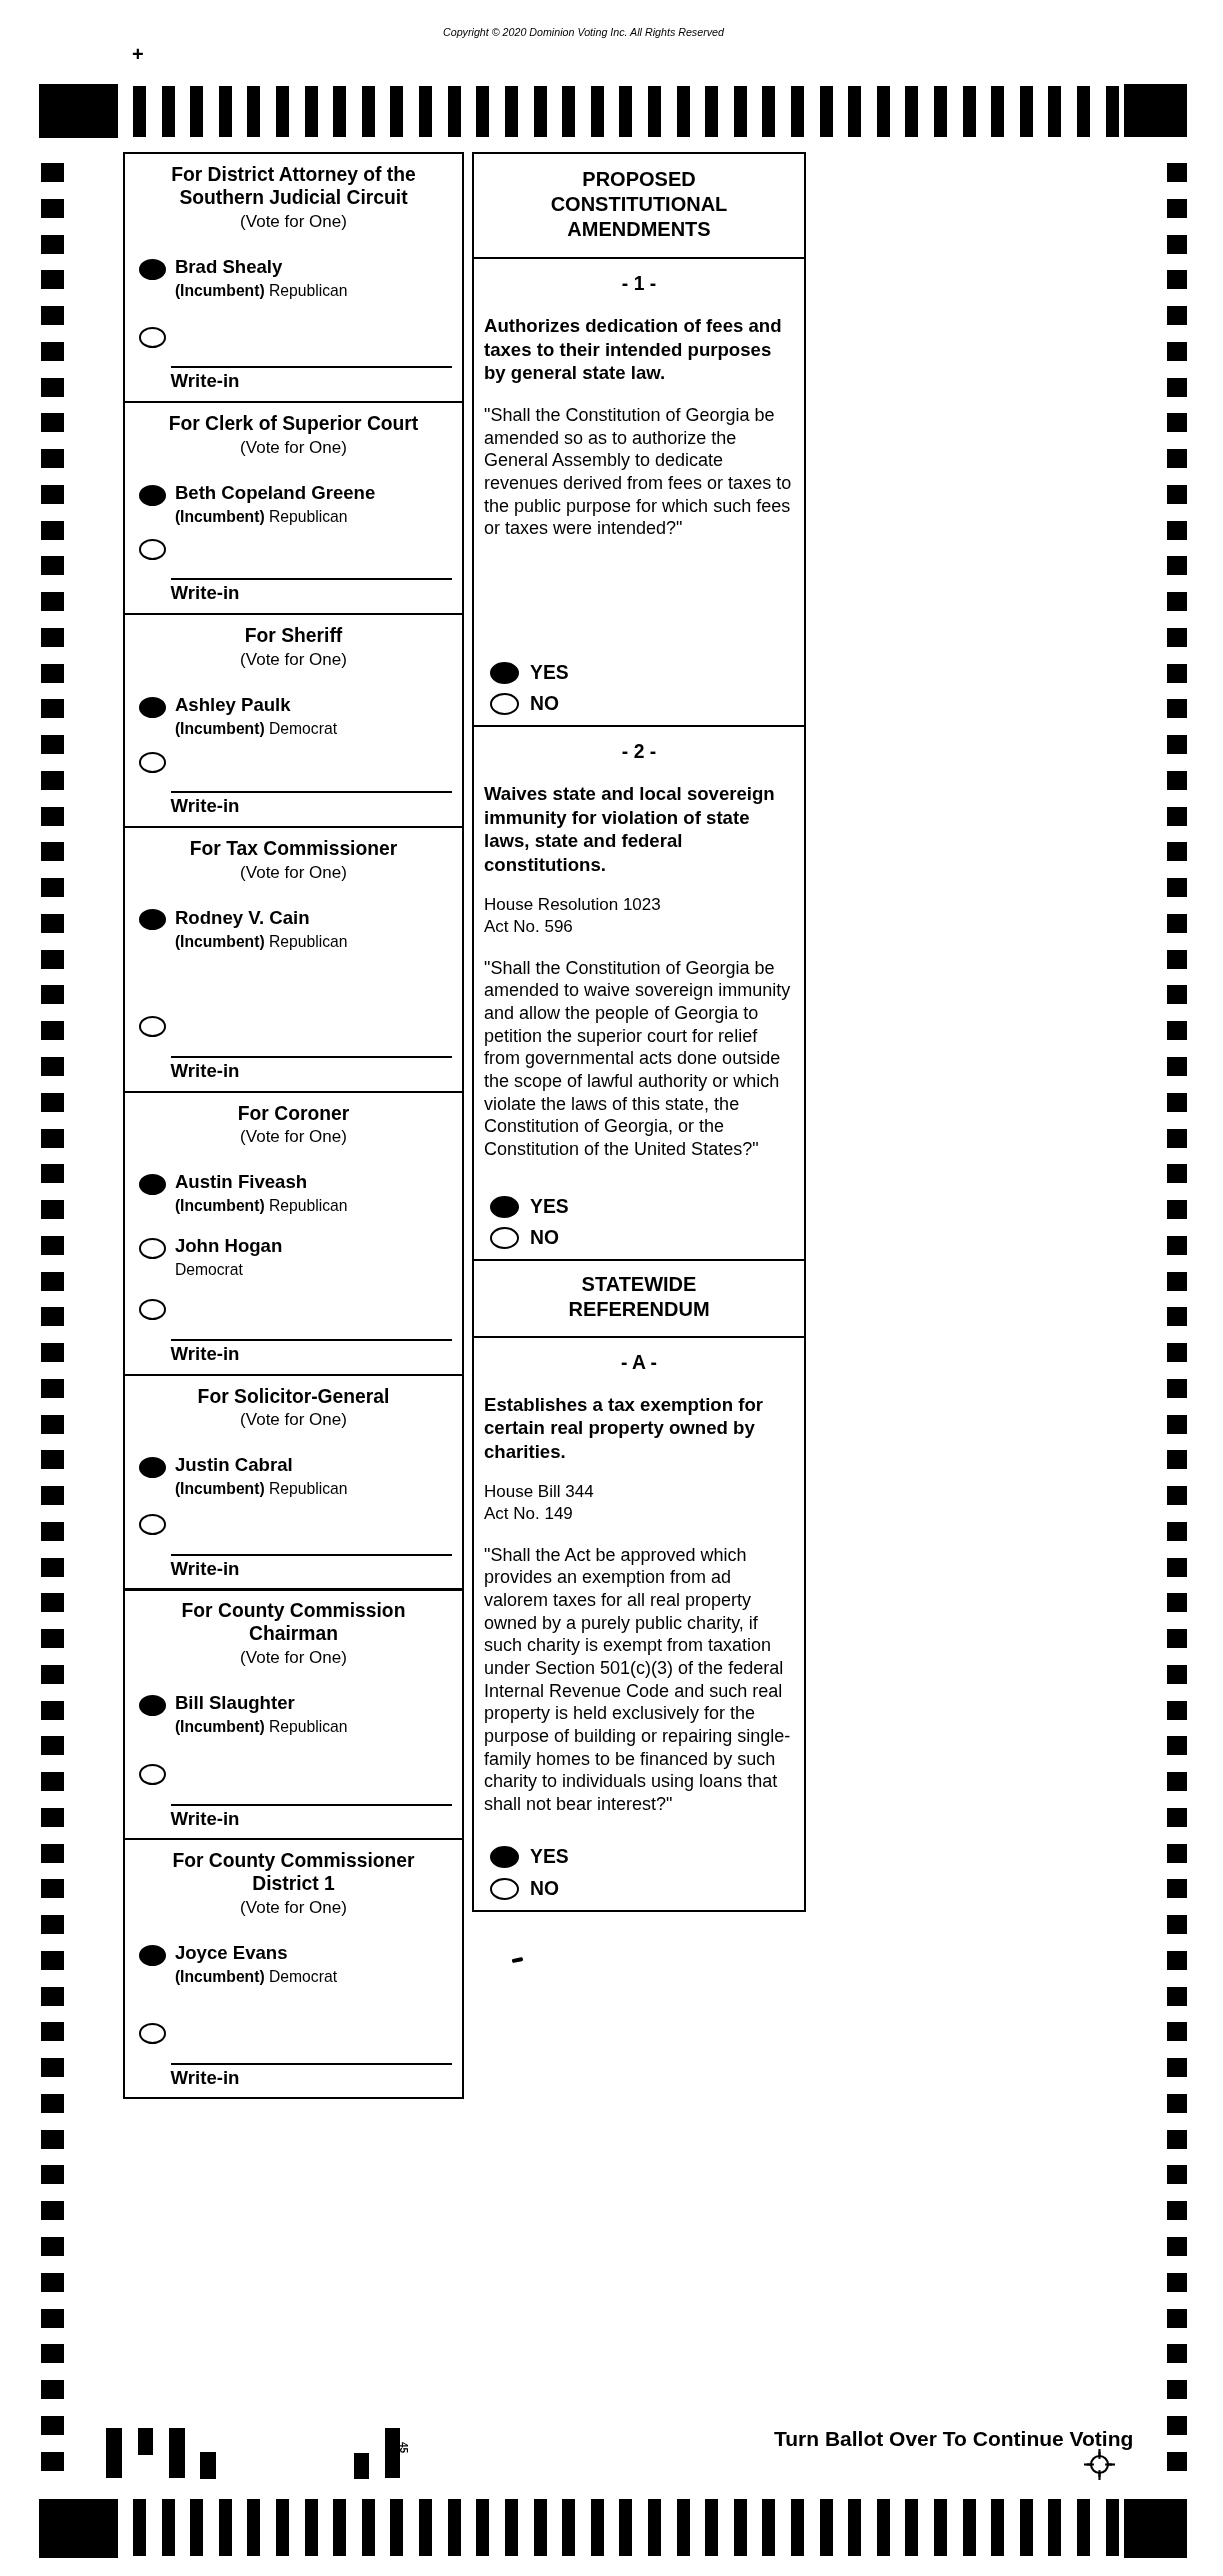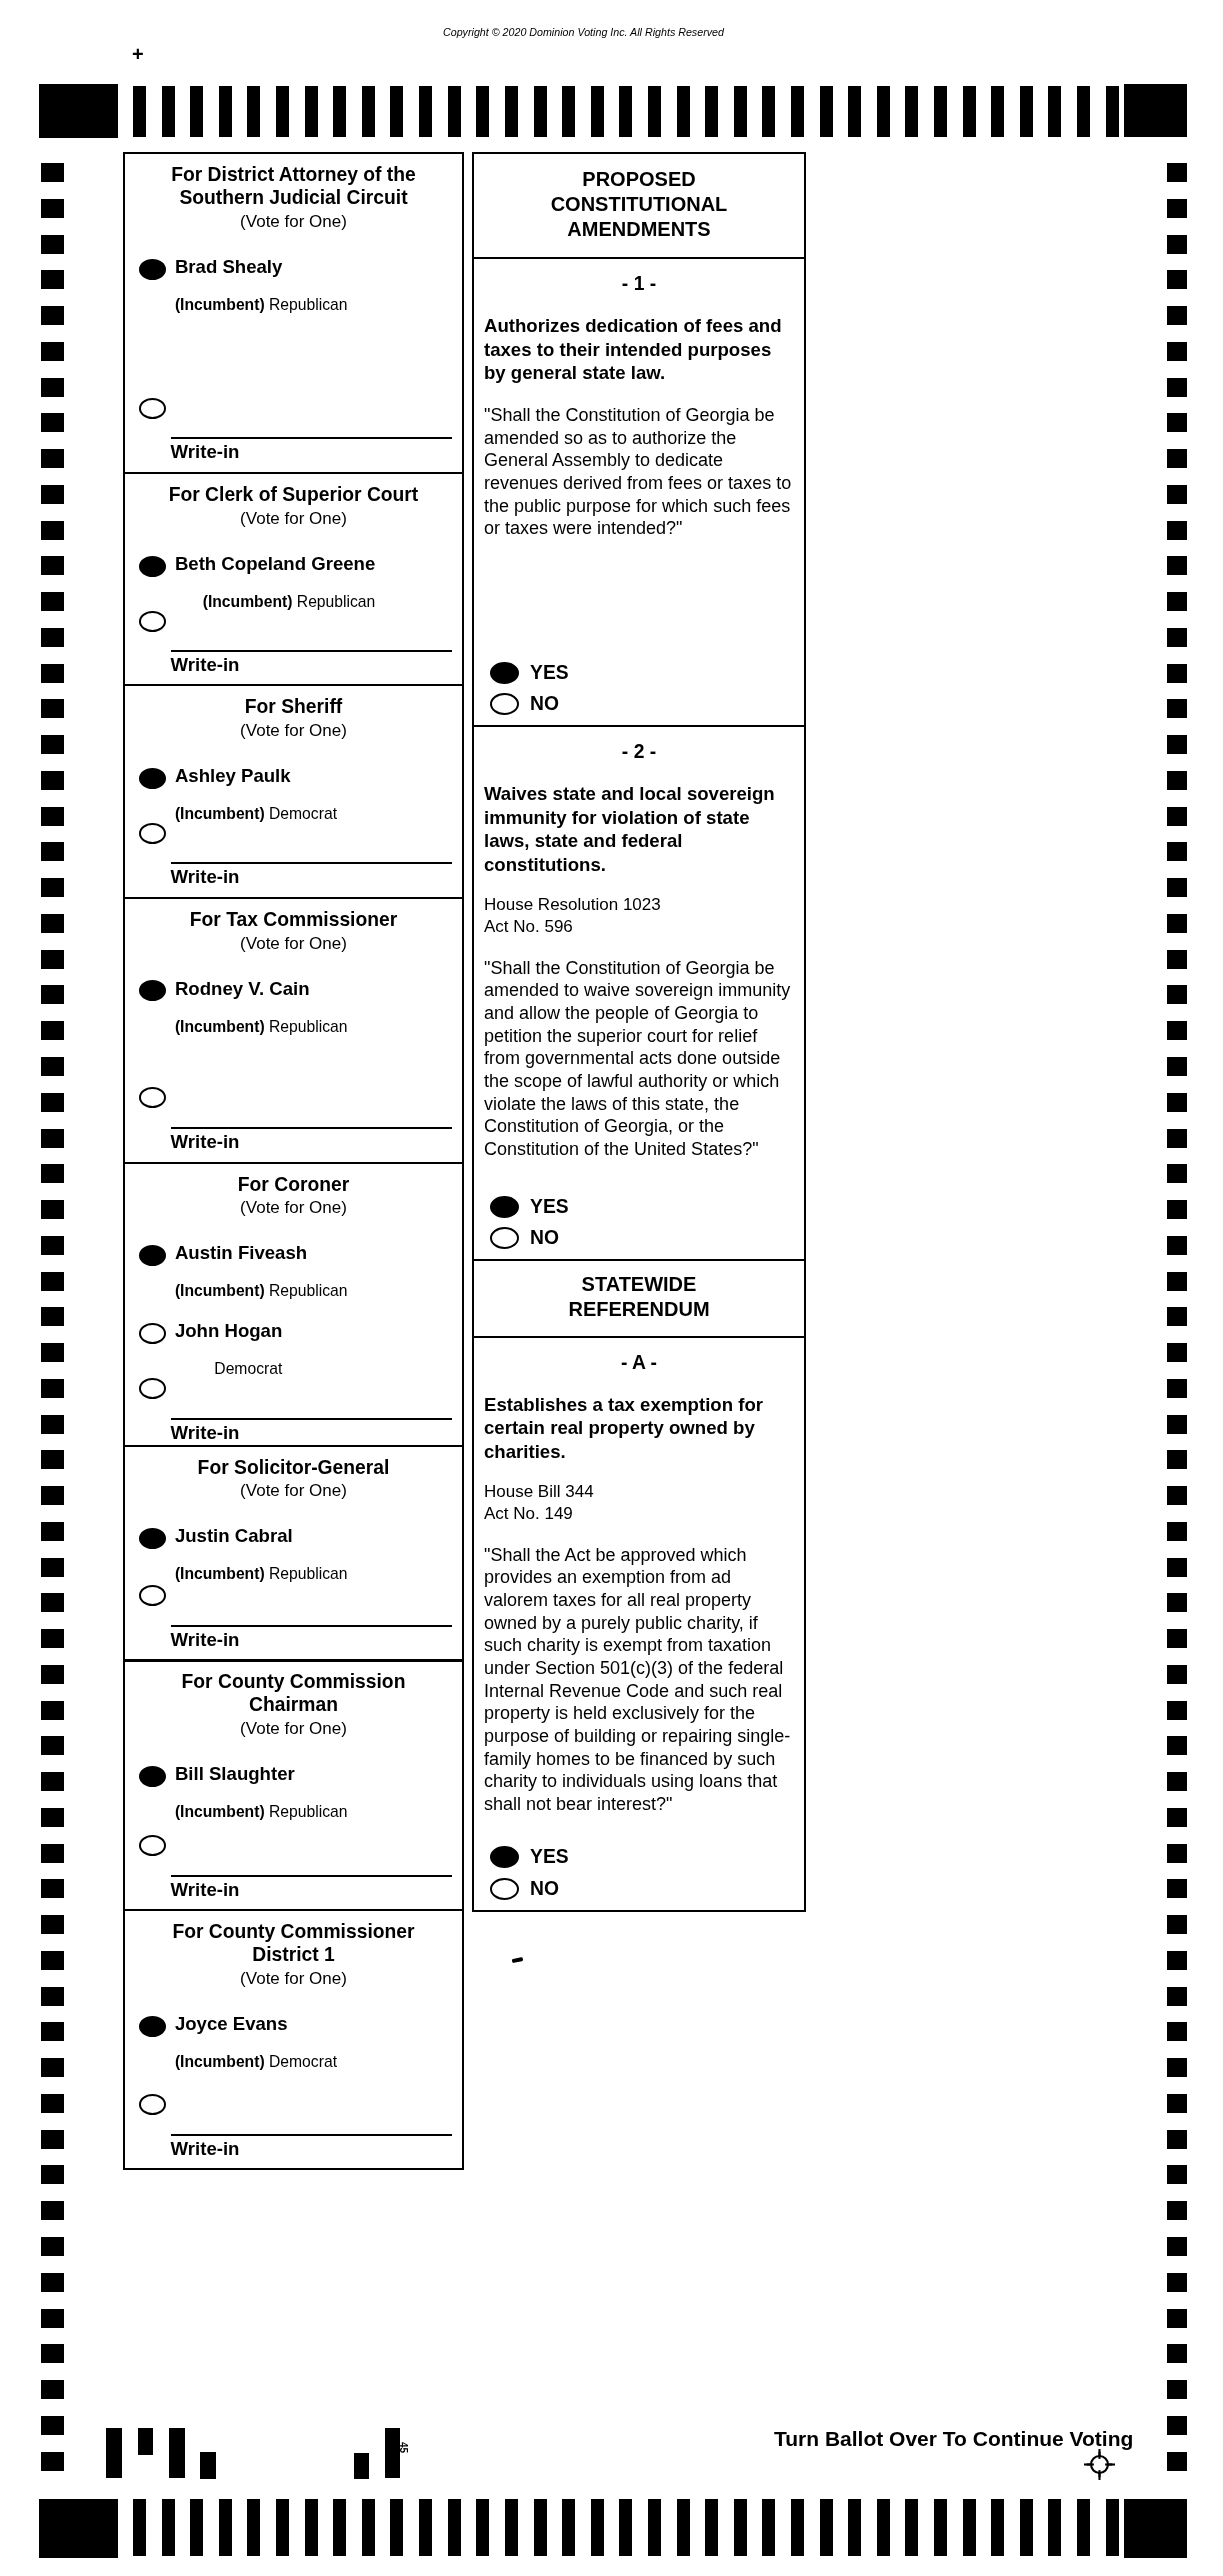--- a/index.html
+++ b/index.html
@@ -10,31 +10,31 @@
   .copyright{position:absolute;top:26px;left:443px;font-size:10.7px;letter-spacing:0px;font-style:italic;}
   .plus-top{position:absolute;top:43px;left:132px;font-size:20px;font-weight:bold;}
 
   
   .lcol{position:absolute;left:123px;top:152px;width:341px;}
   .rcol{position:absolute;left:472px;top:152px;width:334px;}
 
   .contest{border:2.1px solid #000;margin-top:-2.1px;box-sizing:border-box;
            display:flex;flex-direction:column;padding:10px 8.6px 5.7px 8.6px;}
   .contest:first-child{margin-top:0;}
-  .c1{height:322px}.c2{height:214px}.c3{height:215px}.c4{height:267px}
+  .c1{height:251px}.c2{height:214px}.c3{height:215px}.c4{height:267px}
   .c5{height:285px}.c6{height:217px}.c7{height:252px}.c8{height:261px}
   .contest-title{text-align:center;font-weight:bold;font-size:19.3px;line-height:1.18;white-space:pre-line;}
   .vote-for{text-align:center;font-size:17px;margin-top:2.1px;}
   .cand{display:flex;margin-top:24px;}
   .cand + .cand{margin-top:20px;}
   .oval{width:27px;height:21px;border:2.1px solid #000;border-radius:50%;flex:none;box-sizing:border-box;}
   .oval.filled{background:#000;}
   .cand .oval{margin:2.9px 8.6px 0 5.7px;}
   .cand-name{font-weight:bold;font-size:18.6px;}
-  .cand-party{font-size:15.7px;margin-top:18px;text-align:right;}
+  .cand-party{font-size:15.7px;margin-top:4px;}
   .inc{font-weight:bold;}
   .writein{margin-top:auto;}
   .writein .oval{margin-left:5.7px;}
   .wline{border-top:2.1px solid #000;margin:18.6px 1.4px 0 37px;}
   .wlabel{font-weight:bold;font-size:18.6px;margin:2.1px 0 2.9px 37px;}
 
   .rc-box{border:2.1px solid #000;margin-top:-2.1px;box-sizing:border-box;
           display:flex;flex-direction:column;padding:7.2px 10px 10px 10px;}
   .rc-box:first-child{margin-top:0;}
   .h-header{height:107px;justify-content:center;}

